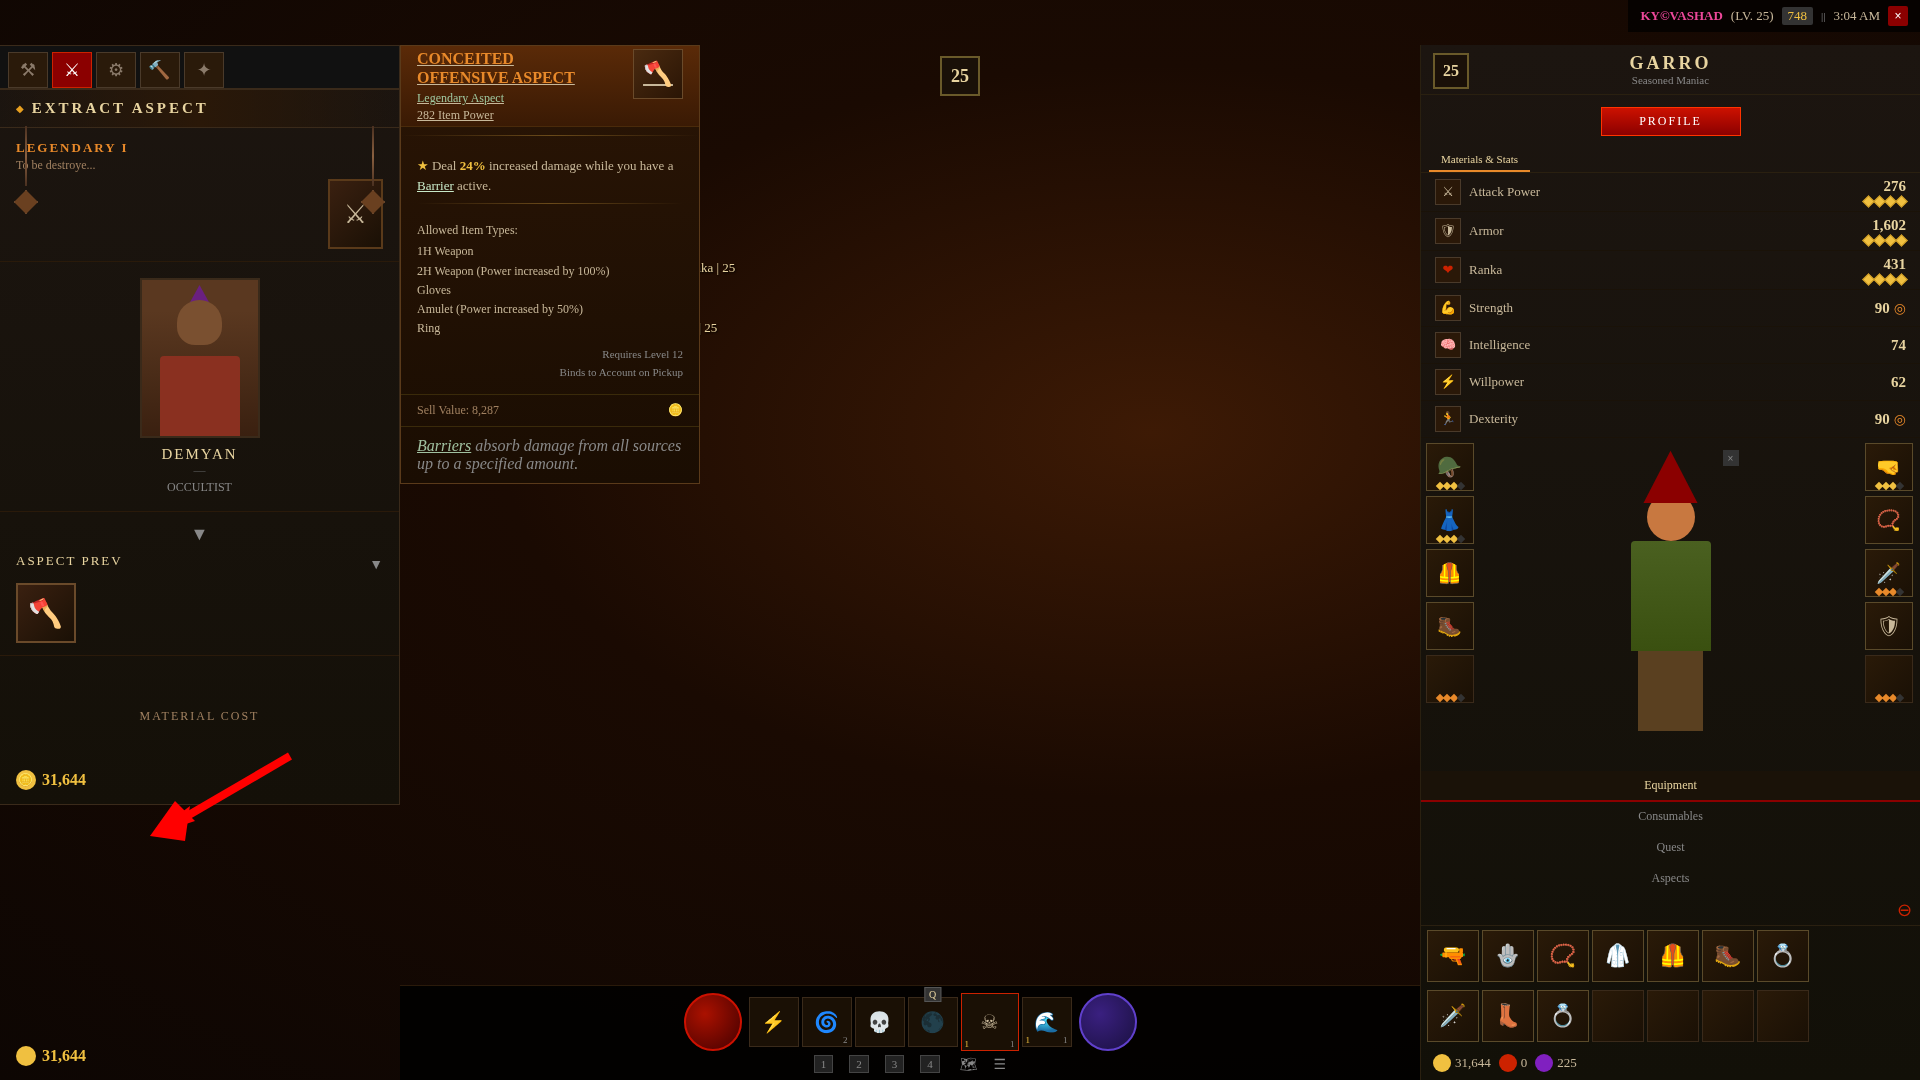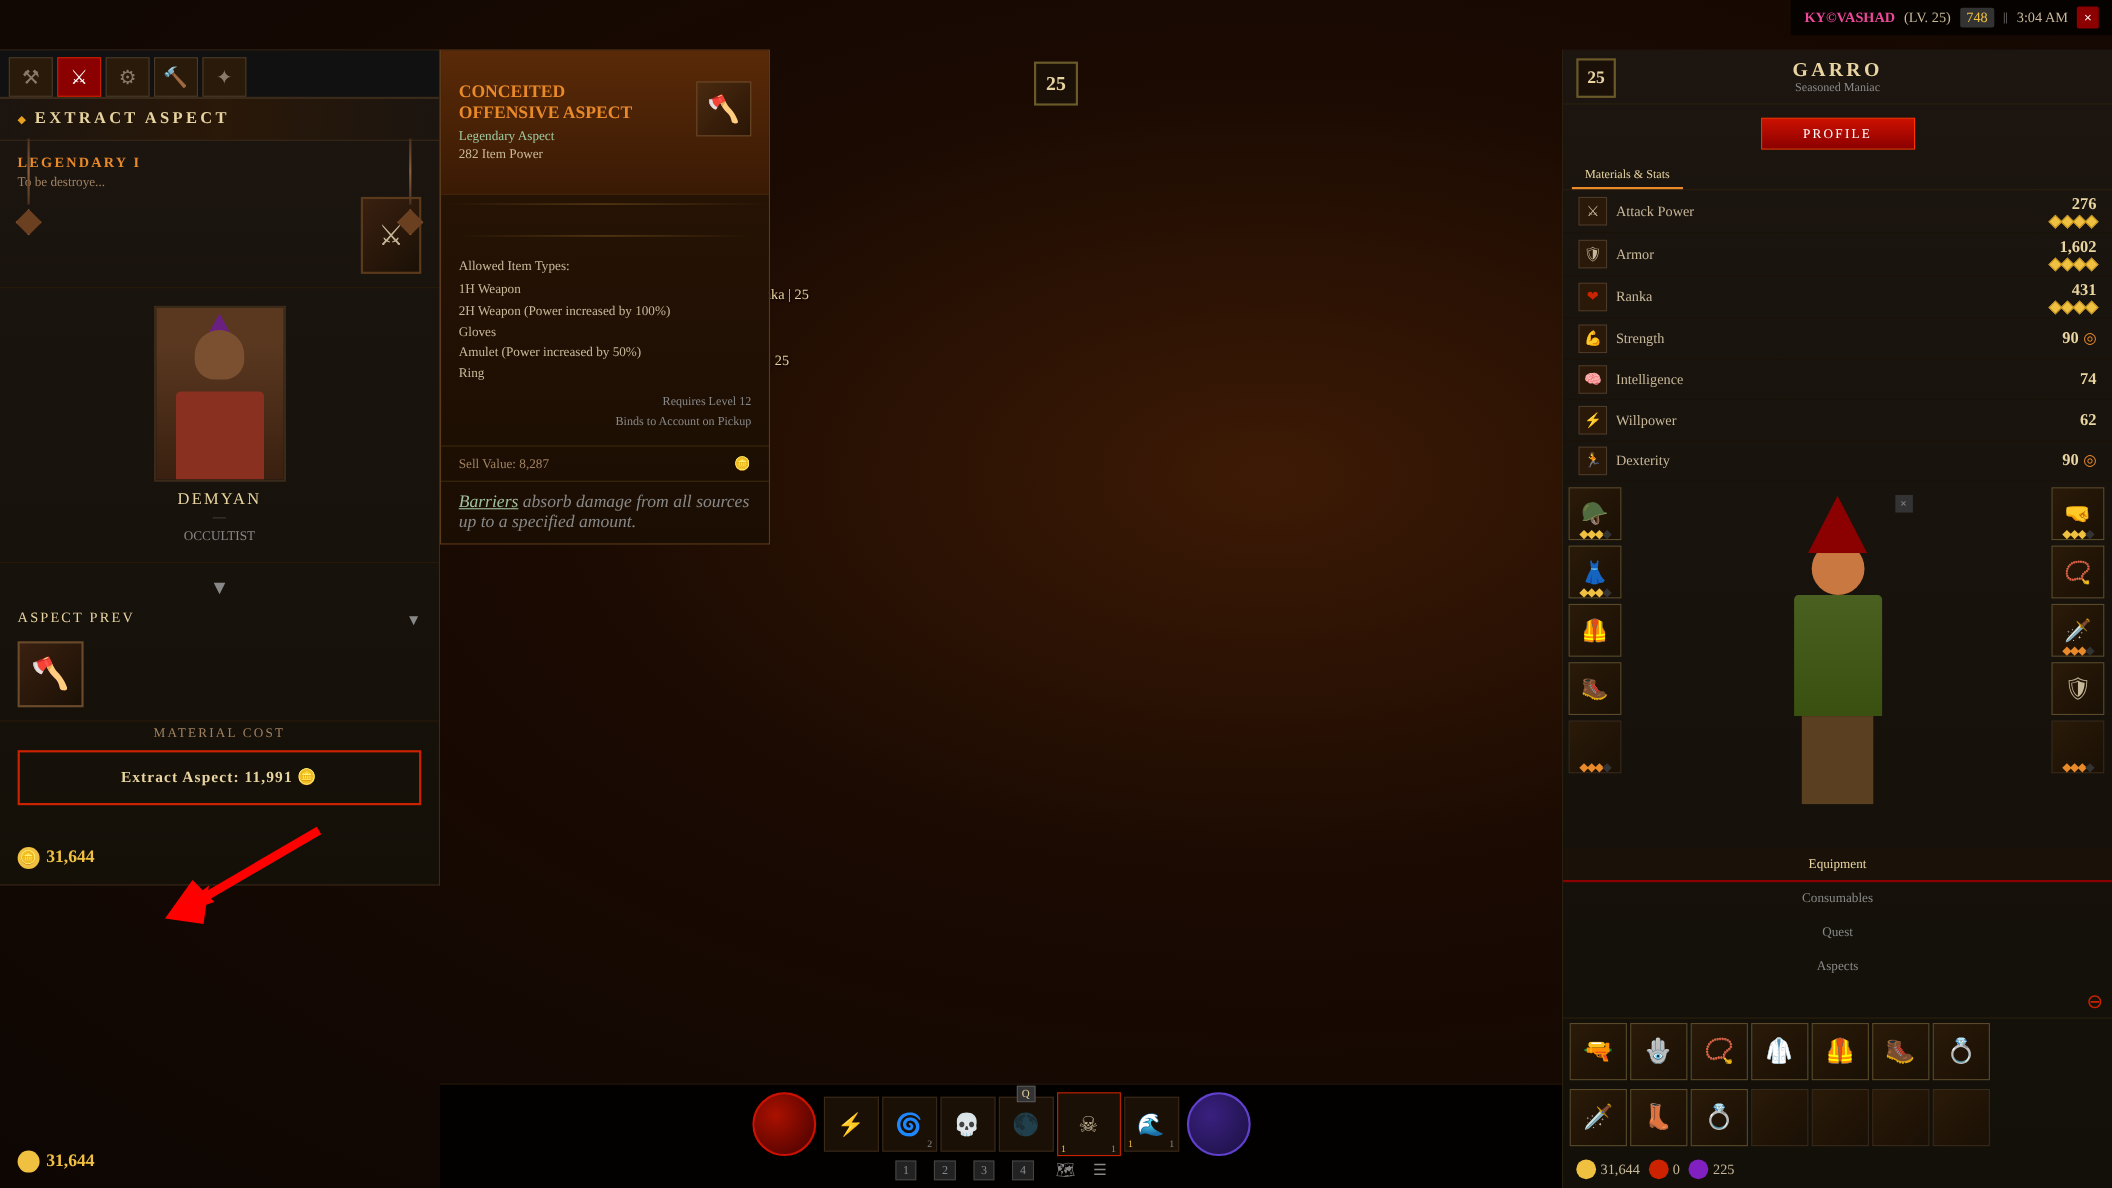--- a/index.html
+++ b/index.html
@@ -224,25 +224,26 @@
       top: 45px;
       left: 400px;
       width: 300px;
       background: linear-gradient(180deg, #2a1505 0%, #1a0d02 100%);
       border: 1px solid #5a3a1a;
       z-index: 50;
       padding: 0;
     }
     .tooltip-header {
       background: linear-gradient(180deg, #5a2a08, #3a1a04);
-      padding: 28px 16px;
+      padding: 3px 16px;
       display: flex;
       align-items: flex-start;
       justify-content: space-between;
       border-bottom: 1px solid #4a2a0a;
+      text-decoration: underline;
     }
     .tooltip-title-area {}
     .tooltip-title {
       color: #e8892a;
       font-size: 16px;
       font-weight: bold;
       text-transform: uppercase;
       line-height: 1.2;
     }
     .tooltip-type { color: #a0c8a0; font-size: 12px; margin-top: 4px; }
@@ -645,24 +646,20 @@
 
       <div style="color:#888;font-size:14px;margin-left:auto;">▼</div>
     </div>
     <div style="margin-top:6px;">
       <div class="aspect-item">🪓</div>
     </div>
   </div>
 
   <div class="material-cost">
     <div class="material-cost-label">MATERIAL COST</div>
-    <button class="extract-button">
-      <span class="extract-button-text">Extract Aspect: 11,991</span>
-      <span class="extract-cost"> 🪙</span>
-    </button>
   </div>
 
   <div class="bottom-left-gold">
     <div class="gold-icon">🪙</div>
     <span>31,644</span>
   </div>
 </div>
 
 <div class="tooltip-panel">
   <div class="tooltip-header">
@@ -673,20 +670,24 @@
       <div class="tooltip-title">
         <span>OFFENSIVE ASPECT</span>
       </div>
       <div class="tooltip-type">Legendary Aspect</div>
       <div class="tooltip-power">282 Item Power</div>
     </div>
     <div class="tooltip-icon">🪓</div>
   </div>
   <div class="tooltip-divider"></div>
   <div class="tooltip-body">
+    <div class="tooltip-effect">
+      <span class="tooltip-star">★</span>
+      <span>Deal </span><span class="tooltip-highlight">24%</span><span> increased damage while you have a </span><span class="tooltip-underline">Barrier</span><span> active.</span>
+    </div>
     <div class="tooltip-divider"></div>
     <div class="tooltip-allowed-label">Allowed Item Types:</div>
     <div class="tooltip-item-type">
       <div>1H Weapon</div>
       <div>2H Weapon (Power increased by 100%)</div>
       <div>Gloves</div>
       <div>Amulet (Power increased by 50%)</div>
       <div>Ring</div>
     </div>
     <div class="tooltip-reqs">

